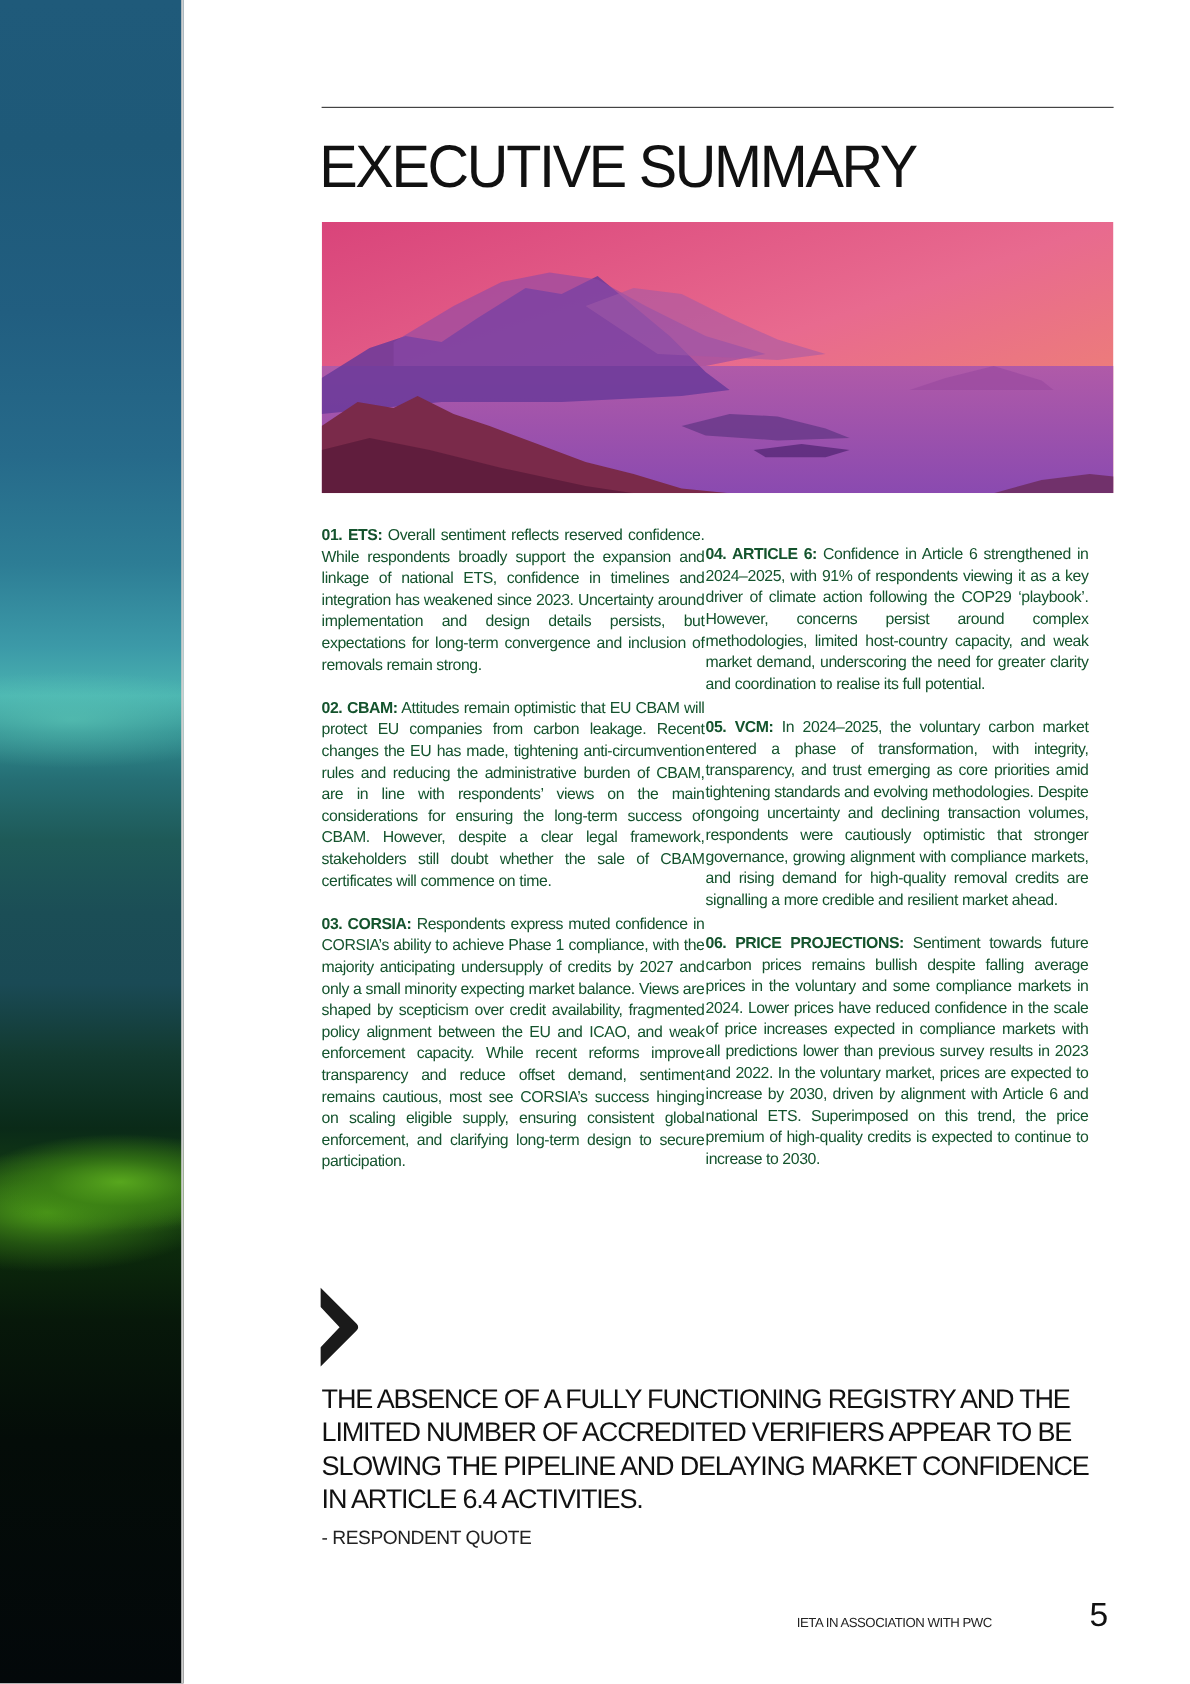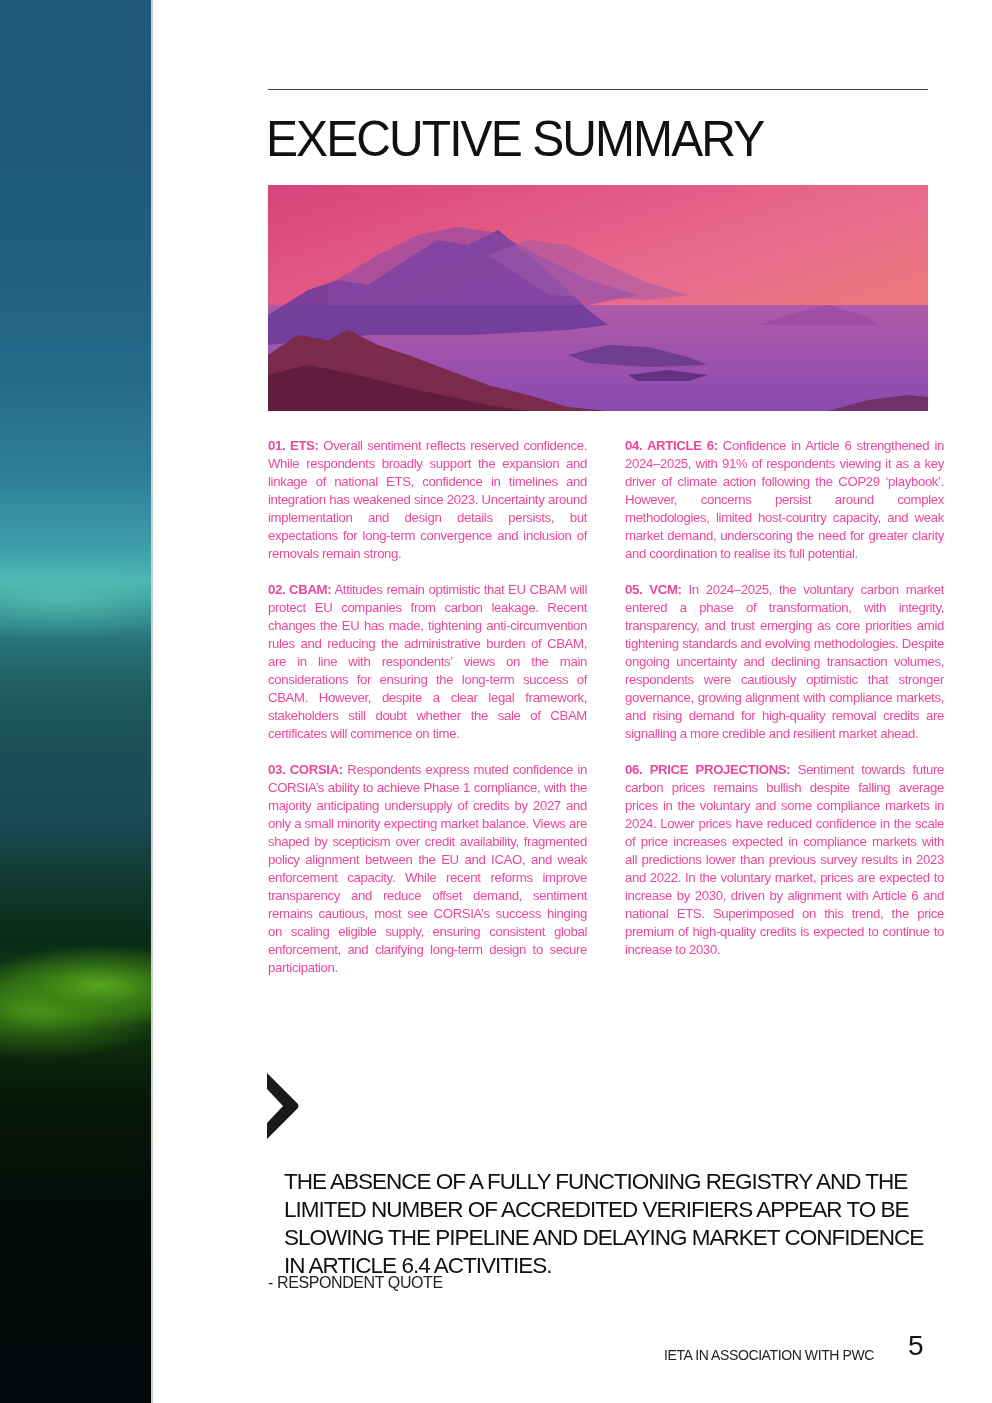--- a/index.html
+++ b/index.html
@@ -33,40 +33,40 @@
     position: absolute; left: 266px; top: 110px; margin: 0;
     font-size: 50px; font-weight: normal; letter-spacing: -2px; line-height: 58px;
     color: #111; transform: scaleX(0.96); transform-origin: left;
   }
   .hero {
     position: absolute; left: 268px; top: 185px; width: 660px; height: 226px; overflow: hidden;
   }
   .hero svg { display: block; width: 100%; height: 100%; }
   .col {
     position: absolute; top: 437px; width: 319px;
-    font-size: 13.2px; line-height: 18px; text-align: justify; color: #ec4899;
+    font-size: 13.2px; line-height: 18px; text-align: justify; color: #14532d;
     letter-spacing: -0.35px;
   }
   .col.left { left: 268px; }
-  .col.right { left: 625px; }
+  .col.right { left: 588px; margin-top: 16px; }
   .col p { margin: 0 0 18px 0; hyphens: auto; }
   .col .label { font-weight: bold; }
   .quote-mark {
     position: absolute; left: 267px; top: 1073px; width: 32px; height: 66px;
   }
   .quote-text {
-    position: absolute; left: 268px; top: 1152px; width: 640px; margin: 16px;
+    position: absolute; left: 268px; top: 1152px; width: 640px; margin: 0;
     font-size: 22.5px; line-height: 28px; letter-spacing: -1px; color: #111;
     font-weight: normal;
   }
   .quote-attr {
     position: absolute; left: 268px; top: 1274px; font-size: 16px; letter-spacing: -0.4px; color: #222;
   }
   .footer-org {
-    position: absolute; left: 664px; top: 1347px; font-size: 14px; letter-spacing: -0.4px; color: #222;
+    position: absolute; left: 664px; top: 1347px; font-size: 11px; letter-spacing: -0.4px; color: #222;
   }
   .page-number {
     position: absolute; left: 908px; top: 1330px; font-size: 28px; color: #111;
   }
 </style>
 </head>
 <body>
 
 <div class="side-photo"></div>
 

